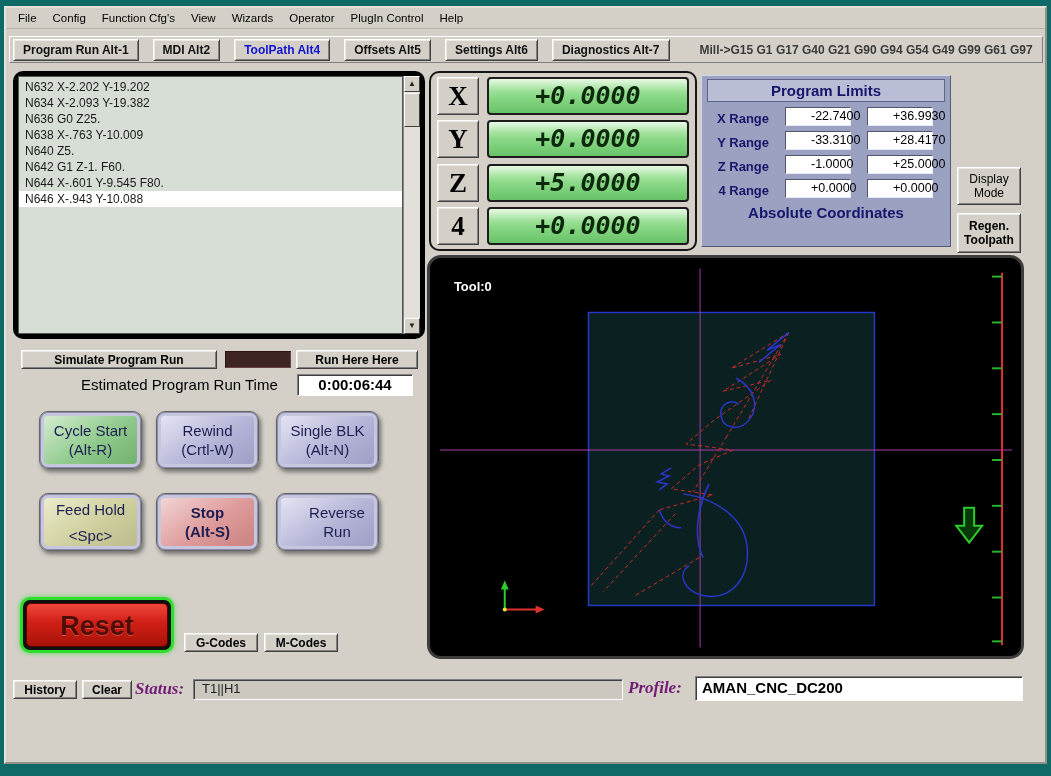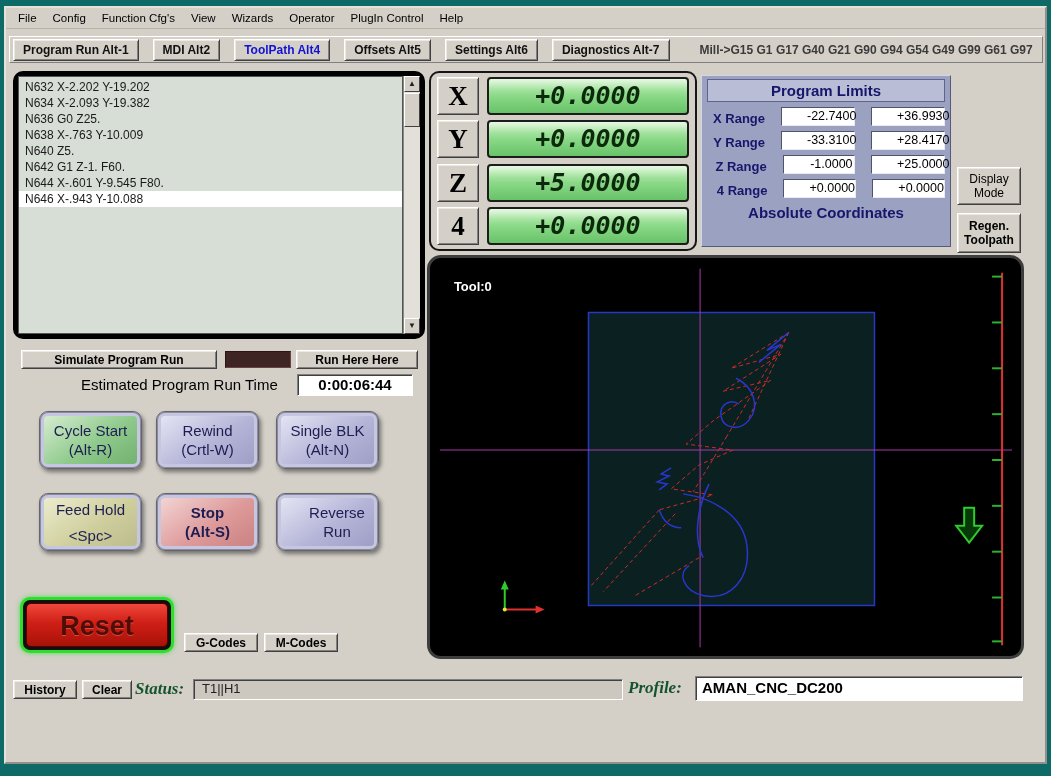--- a/index.html
+++ b/index.html
@@ -58,31 +58,31 @@
   .dro-panel { position:absolute; left:423px; top:42px; width:268px; height:180px; border:2px solid #161616; border-radius:10px; padding:4px 6px; display:flex; flex-direction:column; justify-content:space-between; background:#d4d0c8; }
   .dro-row { display:flex; align-items:center; gap:8px; }
   .axis-btn { width:42px; height:38px; background:#d4d0c8; border:1px solid; border-color:#fff #404040 #404040 #fff; box-shadow:inset 1px 1px 0 #ece9e2, inset -1px -1px 0 #808080; font-family:"Liberation Serif", serif; font-weight:bold; font-size:27px; text-align:center; line-height:36px; color:#000; cursor:default; }
   .dro-val { flex:1; height:38px; border:2px solid #1c1c1c; border-radius:4px; background:linear-gradient(180deg,#cdf2c6,#8ad987 50%,#68c268); font-family:"DejaVu Sans Mono", monospace; font-style:italic; font-weight:bold; font-size:25px; line-height:34px; text-align:center; color:#0c290c; box-shadow:inset 0 10px 8px -6px rgba(255,255,255,.6); cursor:default; }
 
   
   .limits { position:absolute; left:695px; top:46px; width:250px; height:172px; background:#9ba1c0; border:1px solid; border-color:#d3d6e6 #565a78 #565a78 #d3d6e6; padding:3px 5px; }
   .limits-title { background:#b9bdd6; border:1px solid #60648a; color:#16166b; font-weight:bold; font-size:15px; text-align:center; height:23px; line-height:21px; }
   .limits-row { display:flex; align-items:flex-end; gap:16px; margin-top:5px; }
   .limits-label { width:62px; font-size:13px; font-weight:bold; color:#16166b; text-align:right; }
-  .limits-field { width:74px; height:19px; background:#fff; border:1px solid; border-color:#50536b #e8eaf4 #e8eaf4 #50536b; font-size:12.5px; line-height:17px; text-align:center; color:#000;padding-left:25px; }
+  .limits-field { width:66px; height:19px; background:#fff; border:1px solid; border-color:#50536b #e8eaf4 #e8eaf4 #50536b; font-size:12.5px; line-height:17px; text-align:center; color:#000;padding-left:25px; }
   .limits-footer { margin-top:6px; font-size:15px; font-weight:bold; color:#16166b; text-align:center; }
 
   .side-btn { position:absolute; left:951px; width:64px; background:#d4d0c8; border:1px solid; border-color:#fff #404040 #404040 #fff; box-shadow:inset 1px 1px 0 #ece9e2, inset -1px -1px 0 #808080; font-size:12px; text-align:center; color:#000; padding:3px 0; cursor:default; line-height:14px; }
 
   
   .toolpath { position:absolute; left:421px; top:226px; width:597px; height:404px; background:#000; border:3px solid #3d3d3d; border-radius:14px; padding:2px; }
   .toolpath svg { width:100%; height:100%; display:block; }
 
   
-  .status-label { position:absolute; font-family:"Liberation Serif", serif; font-style:italic; font-weight:bold; font-size:17px; color:#14532d; }
+  .status-label { position:absolute; font-family:"Liberation Serif", serif; font-style:italic; font-weight:bold; font-size:17px; color:#701a75; }
   .status-field { position:absolute; background:#ccc8c0; border:1px solid; border-color:#808080 #fff #fff #808080; box-shadow:inset 1px 1px 0 #404040; font-size:13px; color:#222; line-height:18px; padding-left:8px; }
   .profile-field { position:absolute; background:#fff; border:1px solid; border-color:#808080 #fff #fff #808080; box-shadow:inset 1px 1px 0 #404040; font-size:15px; font-weight:bold; color:#000; line-height:22px; padding-left:6px; }
 </style>
 </head>
 <body>
 
 <div class="desktop">
   <div class="window">
 
 

